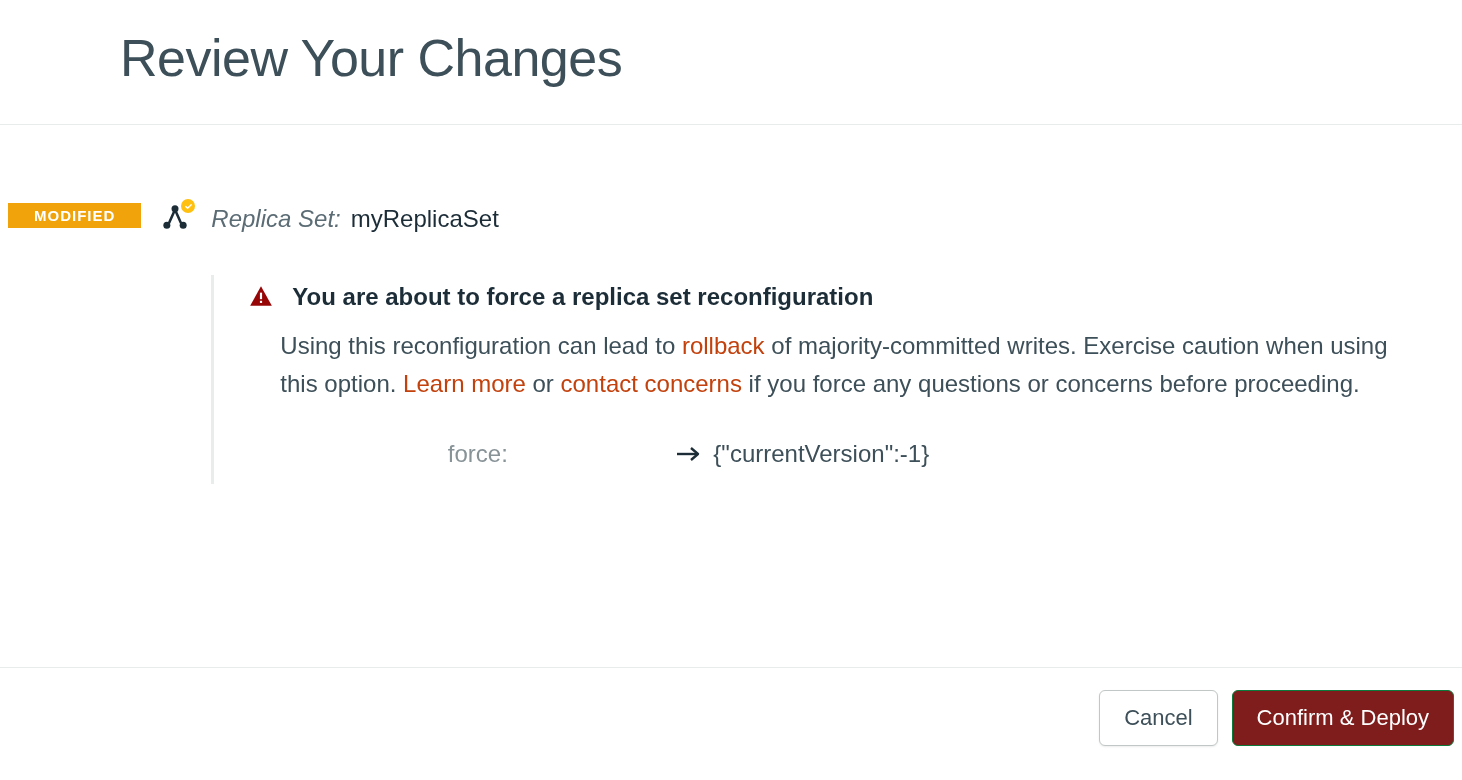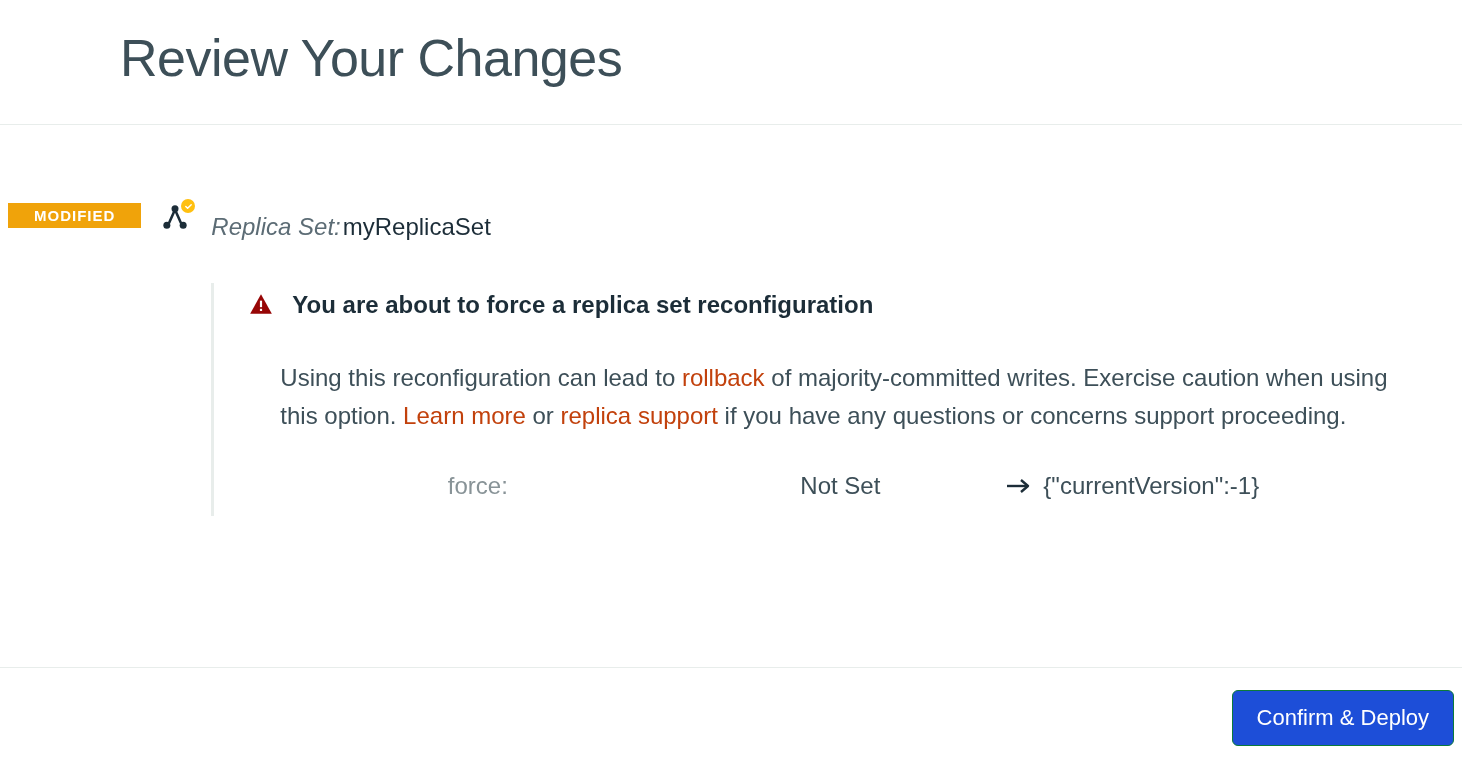--- a/index.html
+++ b/index.html
@@ -67,22 +67,22 @@
       align-items: center;
       justify-content: center;
     }
     .replica-icon-check svg {
       width: 9px;
       height: 9px;
     }
     .replica-header {
       display: flex;
       align-items: center;
-      gap: 2px;
-      margin-top: 12px;
+      gap: 10px;
+      margin-top: 4px;
     }
     .replica-label {
       font-style: italic;
       color: #5c6c75;
       font-size: 24px;
     }
     .replica-name {
       font-weight: 400;
       color: #1c2d38;
       font-size: 24px;
@@ -94,21 +94,21 @@
       border-left: 3px solid #e8edeb;
       margin-top: 42px;
       margin-left: 0;
       padding: 8px 30px 16px 34px;
       max-width: 1280px;
     }
     .warning-title-row {
       display: flex;
       align-items: center;
       gap: 18px;
-      margin-bottom: 40px;
+      margin-bottom: 16px;
     }
     .warning-icon {
       color: #970606;
       flex-shrink: 0;
     }
     .warning-icon svg {
       width: 26px;
       height: 26px;
       display: block;
     }
@@ -186,21 +186,21 @@
     }
     .btn-confirm {
       background: #00a35c;
       background: linear-gradient(#13aa52, #09893c);
       background: #09934e;
       color: #fff;
       border: 1px solid #0b7a3b;
       font-weight: 500;
     }
     .btn-confirm {
-      background: #1d4ed8;
+      background: #7f1d1d;
     }
   </style>
 </head>
 <body>
 
 <div class="header">
   <h1 class="page-title">Review Your Changes</h1>
 </div>
 
 <div class="content">
@@ -235,34 +235,34 @@
           <span class="warning-icon">
             <svg viewBox="0 0 24 24">
                 <path d="M12 2 L22 20 L2 20 Z" fill="#970606"></path>
                 <rect x="11" y="8" width="2" height="6" fill="#fff"></rect>
                 <rect x="11" y="15.5" width="2" height="2" fill="#fff"></rect>
               </svg>
           </span>
           <span class="warning-title">You are about to force a replica set reconfiguration</span>
         </div>
         <p class="warning-text">
-          <span>Using this reconfiguration can lead to </span><a href="#">rollback</a><span> of majority-committed writes. Exercise caution when using this option. </span><a href="#">Learn more</a><span> or </span><a href="#">replica support</a><span> if you have any questions or concerns support proceeding.</span>
+          <span>Using this reconfiguration can lead to </span><a href="#">rollback</a><span> of majority-committed writes. Exercise caution when using this option. </span><a href="#">Learn more</a><span> or </span><a href="#">contact concerns</a><span> if you force any questions or concerns before proceeding.</span>
         </p>
 
         <div class="diff-row">
           <span class="diff-key">force:</span>
-          <span class="diff-old">Not Set</span>
           <span class="diff-arrow">
             <svg viewBox="0 0 26 16">
                 <line x1="2" y1="8" x2="22" y2="8" stroke="#1c2d38" stroke-width="2.4"></line>
                 <path d="M16 2 L23 8 L16 14" stroke="#1c2d38" stroke-width="2.4" fill="none" stroke-linejoin="round"></path>
               </svg>
           </span>
           <span class="diff-new">{"currentVersion":-1}</span>
         </div>
       </div>
     </div>
   </div>
 </div>
 
 <div class="footer">
+  <button class="btn btn-cancel">Cancel</button>
   <button class="btn btn-confirm">Confirm &amp; Deploy</button>
 </div>
 
 </body></html>

